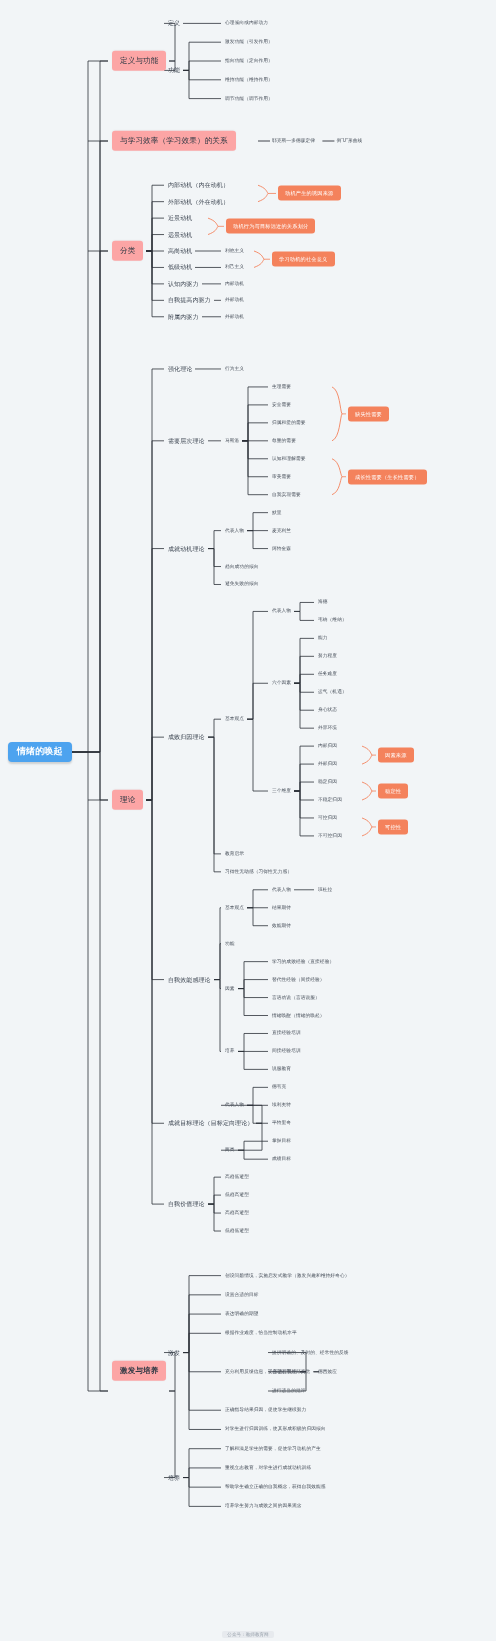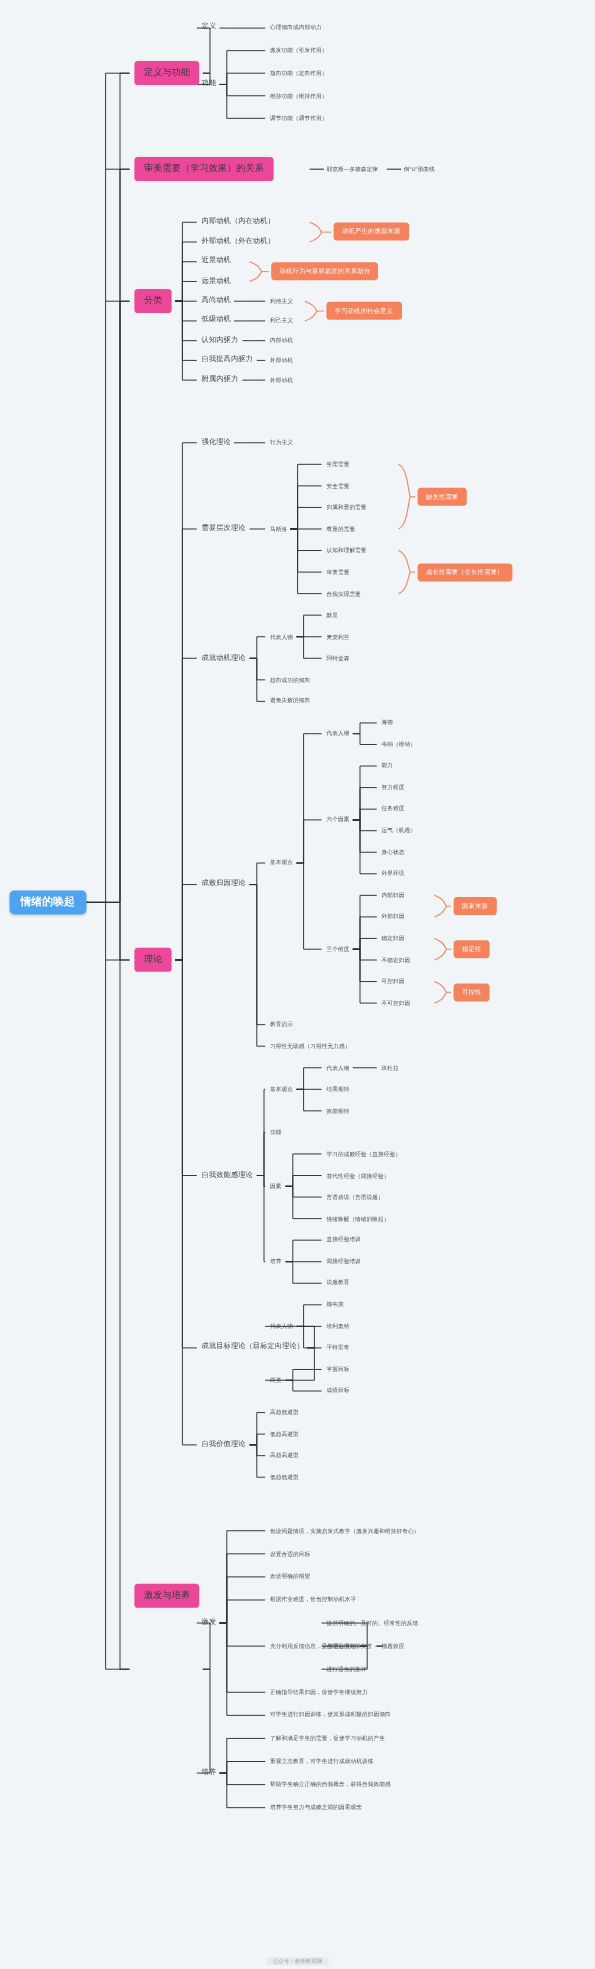--- a/index.html
+++ b/index.html
@@ -26,21 +26,21 @@
   .node.root {
     background: #4da3ef;
     color: #fff;
     font-size: 9px;
     padding: 5px 9px;
     border-radius: 4px;
     font-weight: bold;
     box-shadow: 0 1px 2px rgba(0,0,0,.15);
   }
   .node.boxed {
-    background: #ec4899;
+    background: #fca5a5;
     padding: 6px 8px;
     border-radius: 3px;
     font-size: 7.6px;
     color: #2f3944;
     box-shadow: 0 0 2px rgba(0,0,0,.04);
     text-align: right;
   }
   .node.lvl2 { font-size: 6px; color:#39424e; }
   .node.small { font-size: 4.7px; color:#444c57; }
 
@@ -428,21 +428,21 @@
   <div id="nodes">
       <div class="node root" style="left: 8px; top: 752px;">情绪的唤起</div>
       <div class="node boxed" style="left: 112px; top: 61px;">定义与功能</div>
       <div class="node lvl2" style="left: 168px; top: 23.4px;">定义</div>
       <div class="node small" style="left: 225px; top: 23.4px;">心理倾向或内部动力</div>
       <div class="node lvl2" style="left: 168px; top: 70.4px;">功能</div>
       <div class="node small" style="left: 225px; top: 42.2px;">激发功能（引发作用）</div>
       <div class="node small" style="left: 225px; top: 61px;">指向功能（定向作用）</div>
       <div class="node small" style="left: 225px; top: 79.8px;">维持功能（维持作用）</div>
       <div class="node small" style="left: 225px; top: 98.6px;">调节功能（调节作用）</div>
-      <div class="node boxed" style="left: 112px; top: 141px;">审美需要（学习效果）的关系</div>
+      <div class="node boxed" style="left: 112px; top: 141px;">与学习效率（学习效果）的关系</div>
       <div class="node small" style="left: 272px; top: 141px;">耶克斯—多德森定律</div>
       <div class="node small" style="left: 336.4px; top: 141px;">倒“U”形曲线</div>
       <div class="node boxed" style="left: 112px; top: 251px;">分类</div>
       <div class="node lvl2" style="left: 168px; top: 185.222px;">内部动机（内在动机）</div>
       <div class="node lvl2" style="left: 168px; top: 201.667px;">外部动机（外在动机）</div>
       <div class="node lvl2" style="left: 168px; top: 218.111px;">近景动机</div>
       <div class="node lvl2" style="left: 168px; top: 234.556px;">远景动机</div>
       <div class="node lvl2" style="left: 168px; top: 251px;">高尚动机</div>
       <div class="node small" style="left: 225px; top: 251px;">利他主义</div>
       <div class="node lvl2" style="left: 168px; top: 267.444px;">低级动机</div>
@@ -515,21 +515,21 @@
       <div class="node small" style="left: 272px; top: 1105.31px;">埃利奥特</div>
       <div class="node small" style="left: 272px; top: 1123.27px;">平特里奇</div>
       <div class="node small" style="left: 225px; top: 1150.2px;">两类</div>
       <div class="node small" style="left: 272px; top: 1141.22px;">掌握目标</div>
       <div class="node small" style="left: 272px; top: 1159.18px;">成绩目标</div>
       <div class="node lvl2" style="left: 168px; top: 1204.08px;">自我价值理论</div>
       <div class="node small" style="left: 225px; top: 1177.14px;">高趋低避型</div>
       <div class="node small" style="left: 225px; top: 1195.1px;">低趋高避型</div>
       <div class="node small" style="left: 225px; top: 1213.06px;">高趋高避型</div>
       <div class="node small" style="left: 225px; top: 1231.02px;">低趋低避型</div>
-      <div class="node boxed" style="left: 112px; top: 1330px;">激发与培养</div>
+      <div class="node boxed" style="left: 112px; top: 1371px; font-weight: bold;">激发与培养</div>
       <div class="node lvl2" style="left: 168px; top: 1352.54px;">激发</div>
       <div class="node small" style="left: 225px; top: 1275.62px;">创设问题情境，实施启发式教学（激发兴趣和维持好奇心）</div>
       <div class="node small" style="left: 225px; top: 1294.85px;">设置合适的目标</div>
       <div class="node small" style="left: 225px; top: 1314.08px;">表达明确的期望</div>
       <div class="node small" style="left: 225px; top: 1333.31px;">根据作业难度，恰当控制动机水平</div>
       <div class="node small" style="left: 225px; top: 1371.77px;">充分利用反馈信息，妥善进行奖惩</div>
       <div class="node small" style="left: 272px; top: 1352.54px;">提供明确的、及时的、经常性的反馈</div>
       <div class="node small" style="left: 272px; top: 1371.77px;">合理运用外部奖赏</div>
       <div class="node small" style="left: 318px; top: 1371.77px;">德西效应</div>
       <div class="node small" style="left: 272px; top: 1391px;">进行适当的批评</div>

